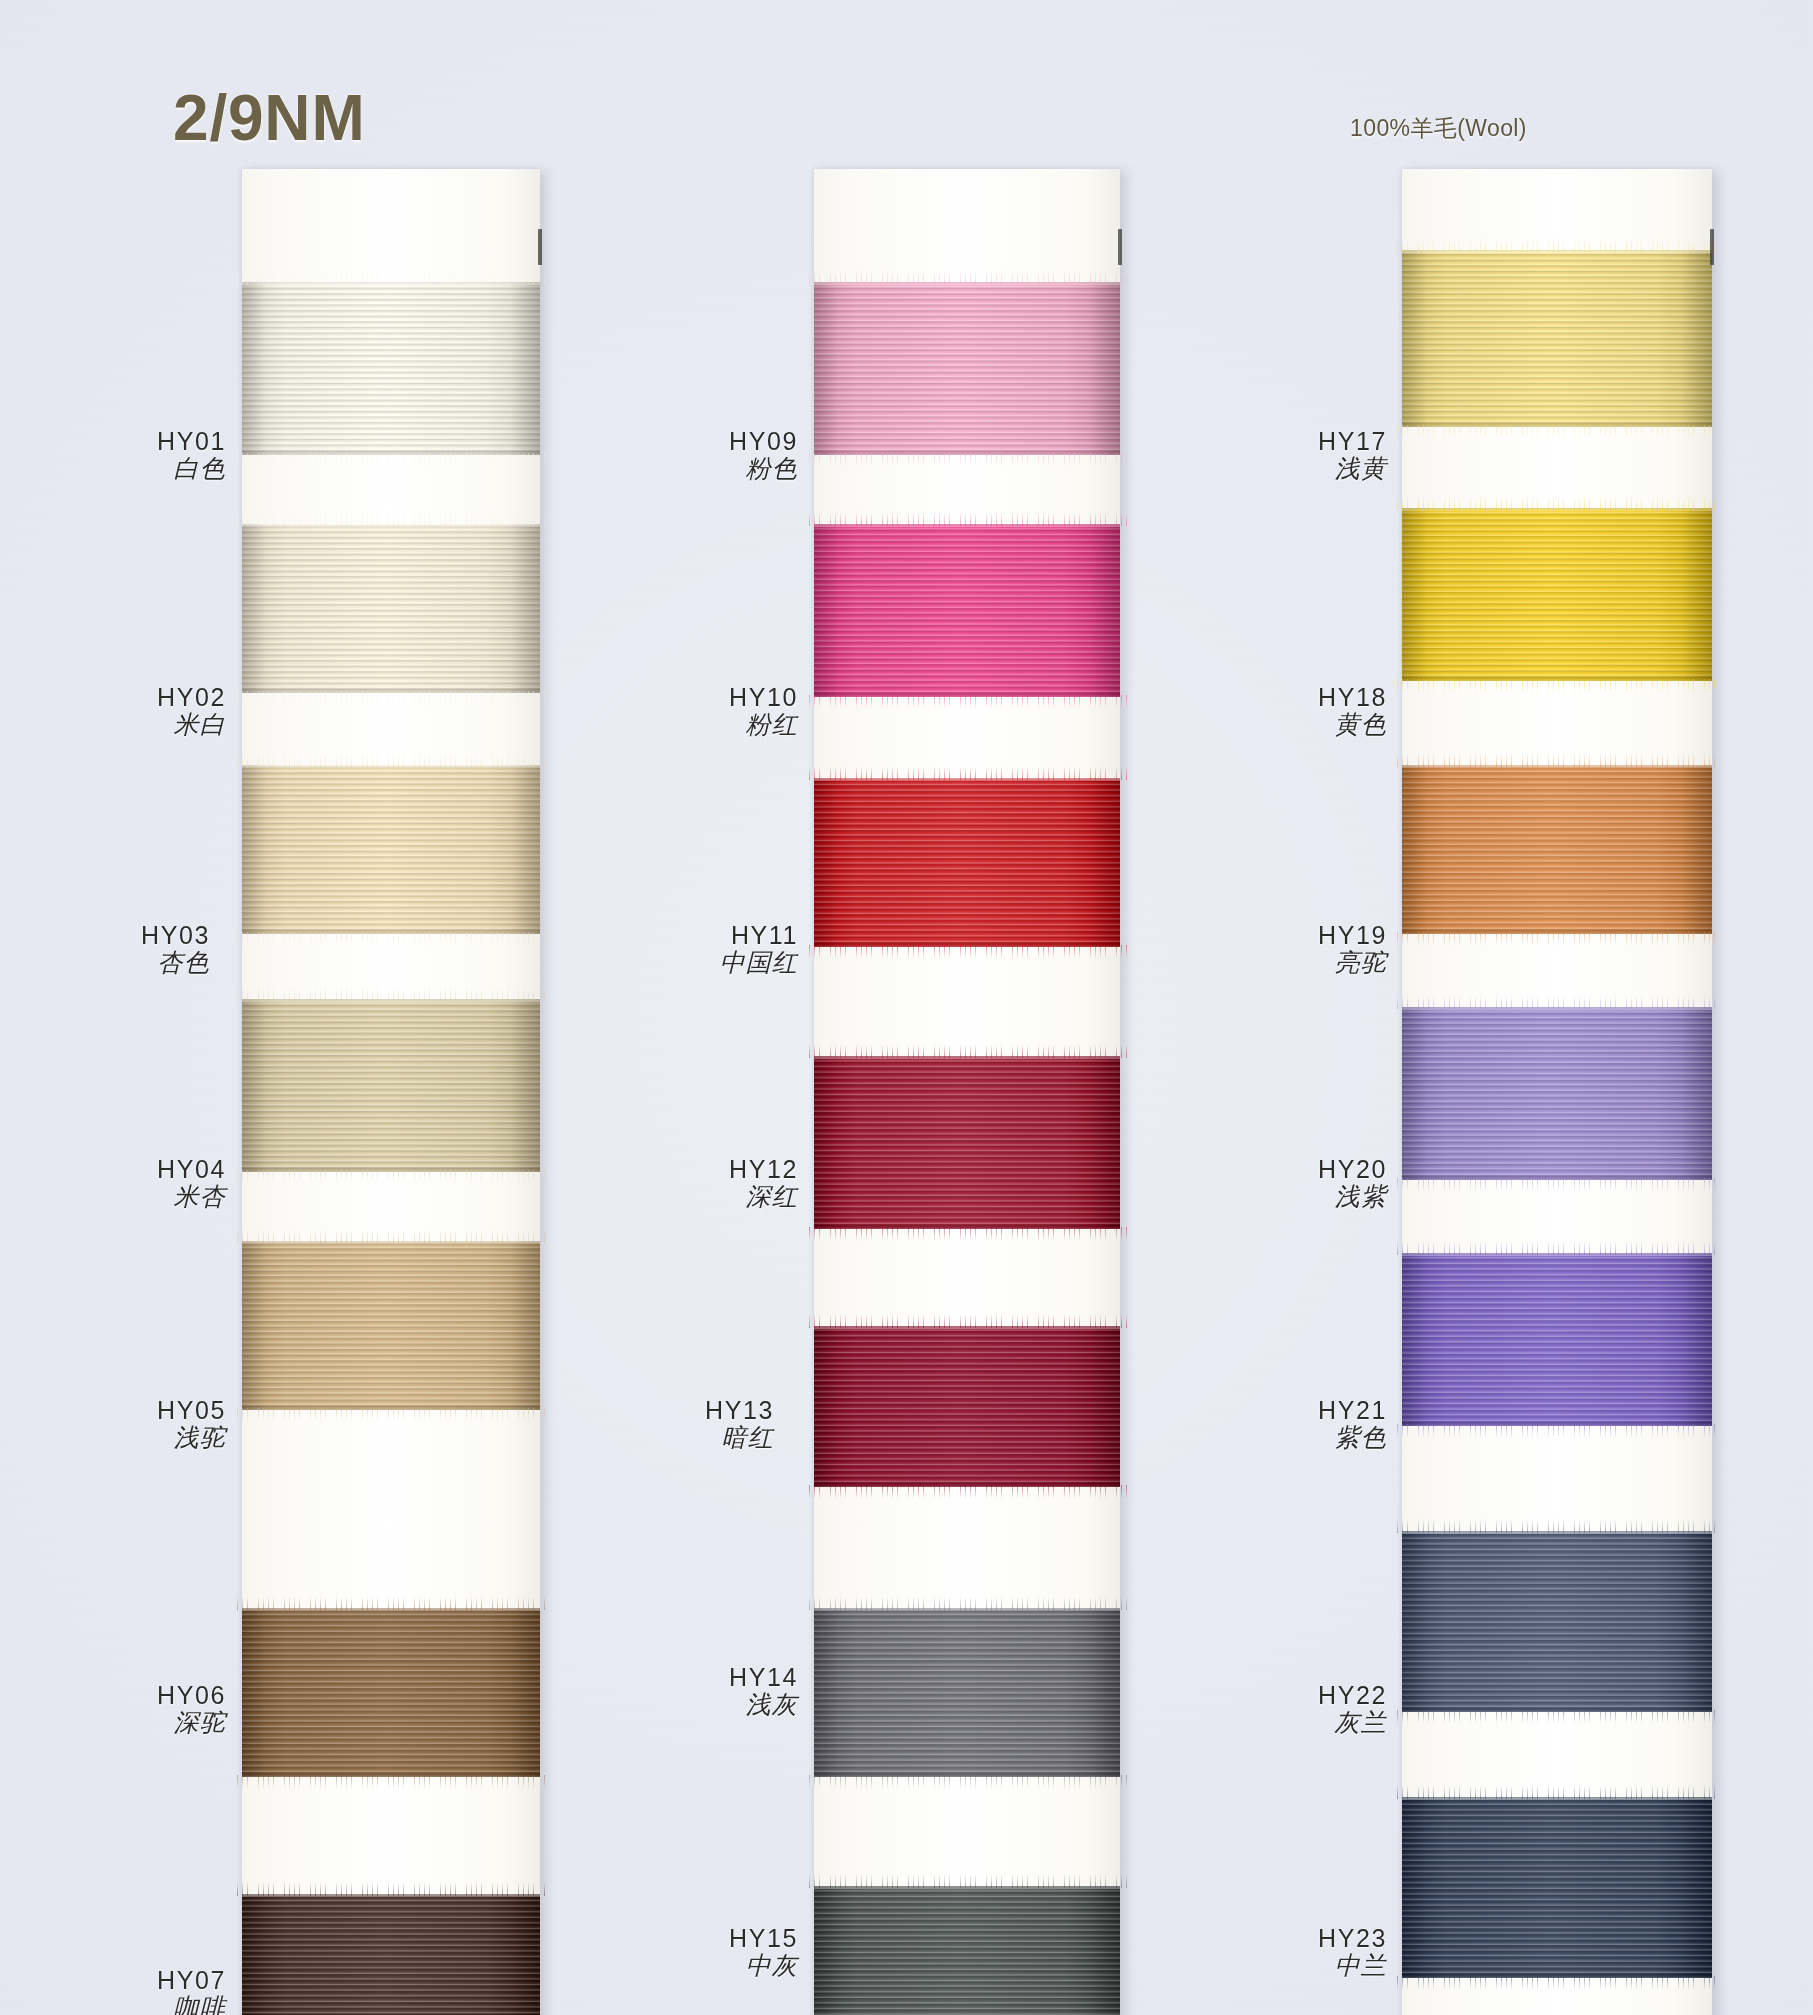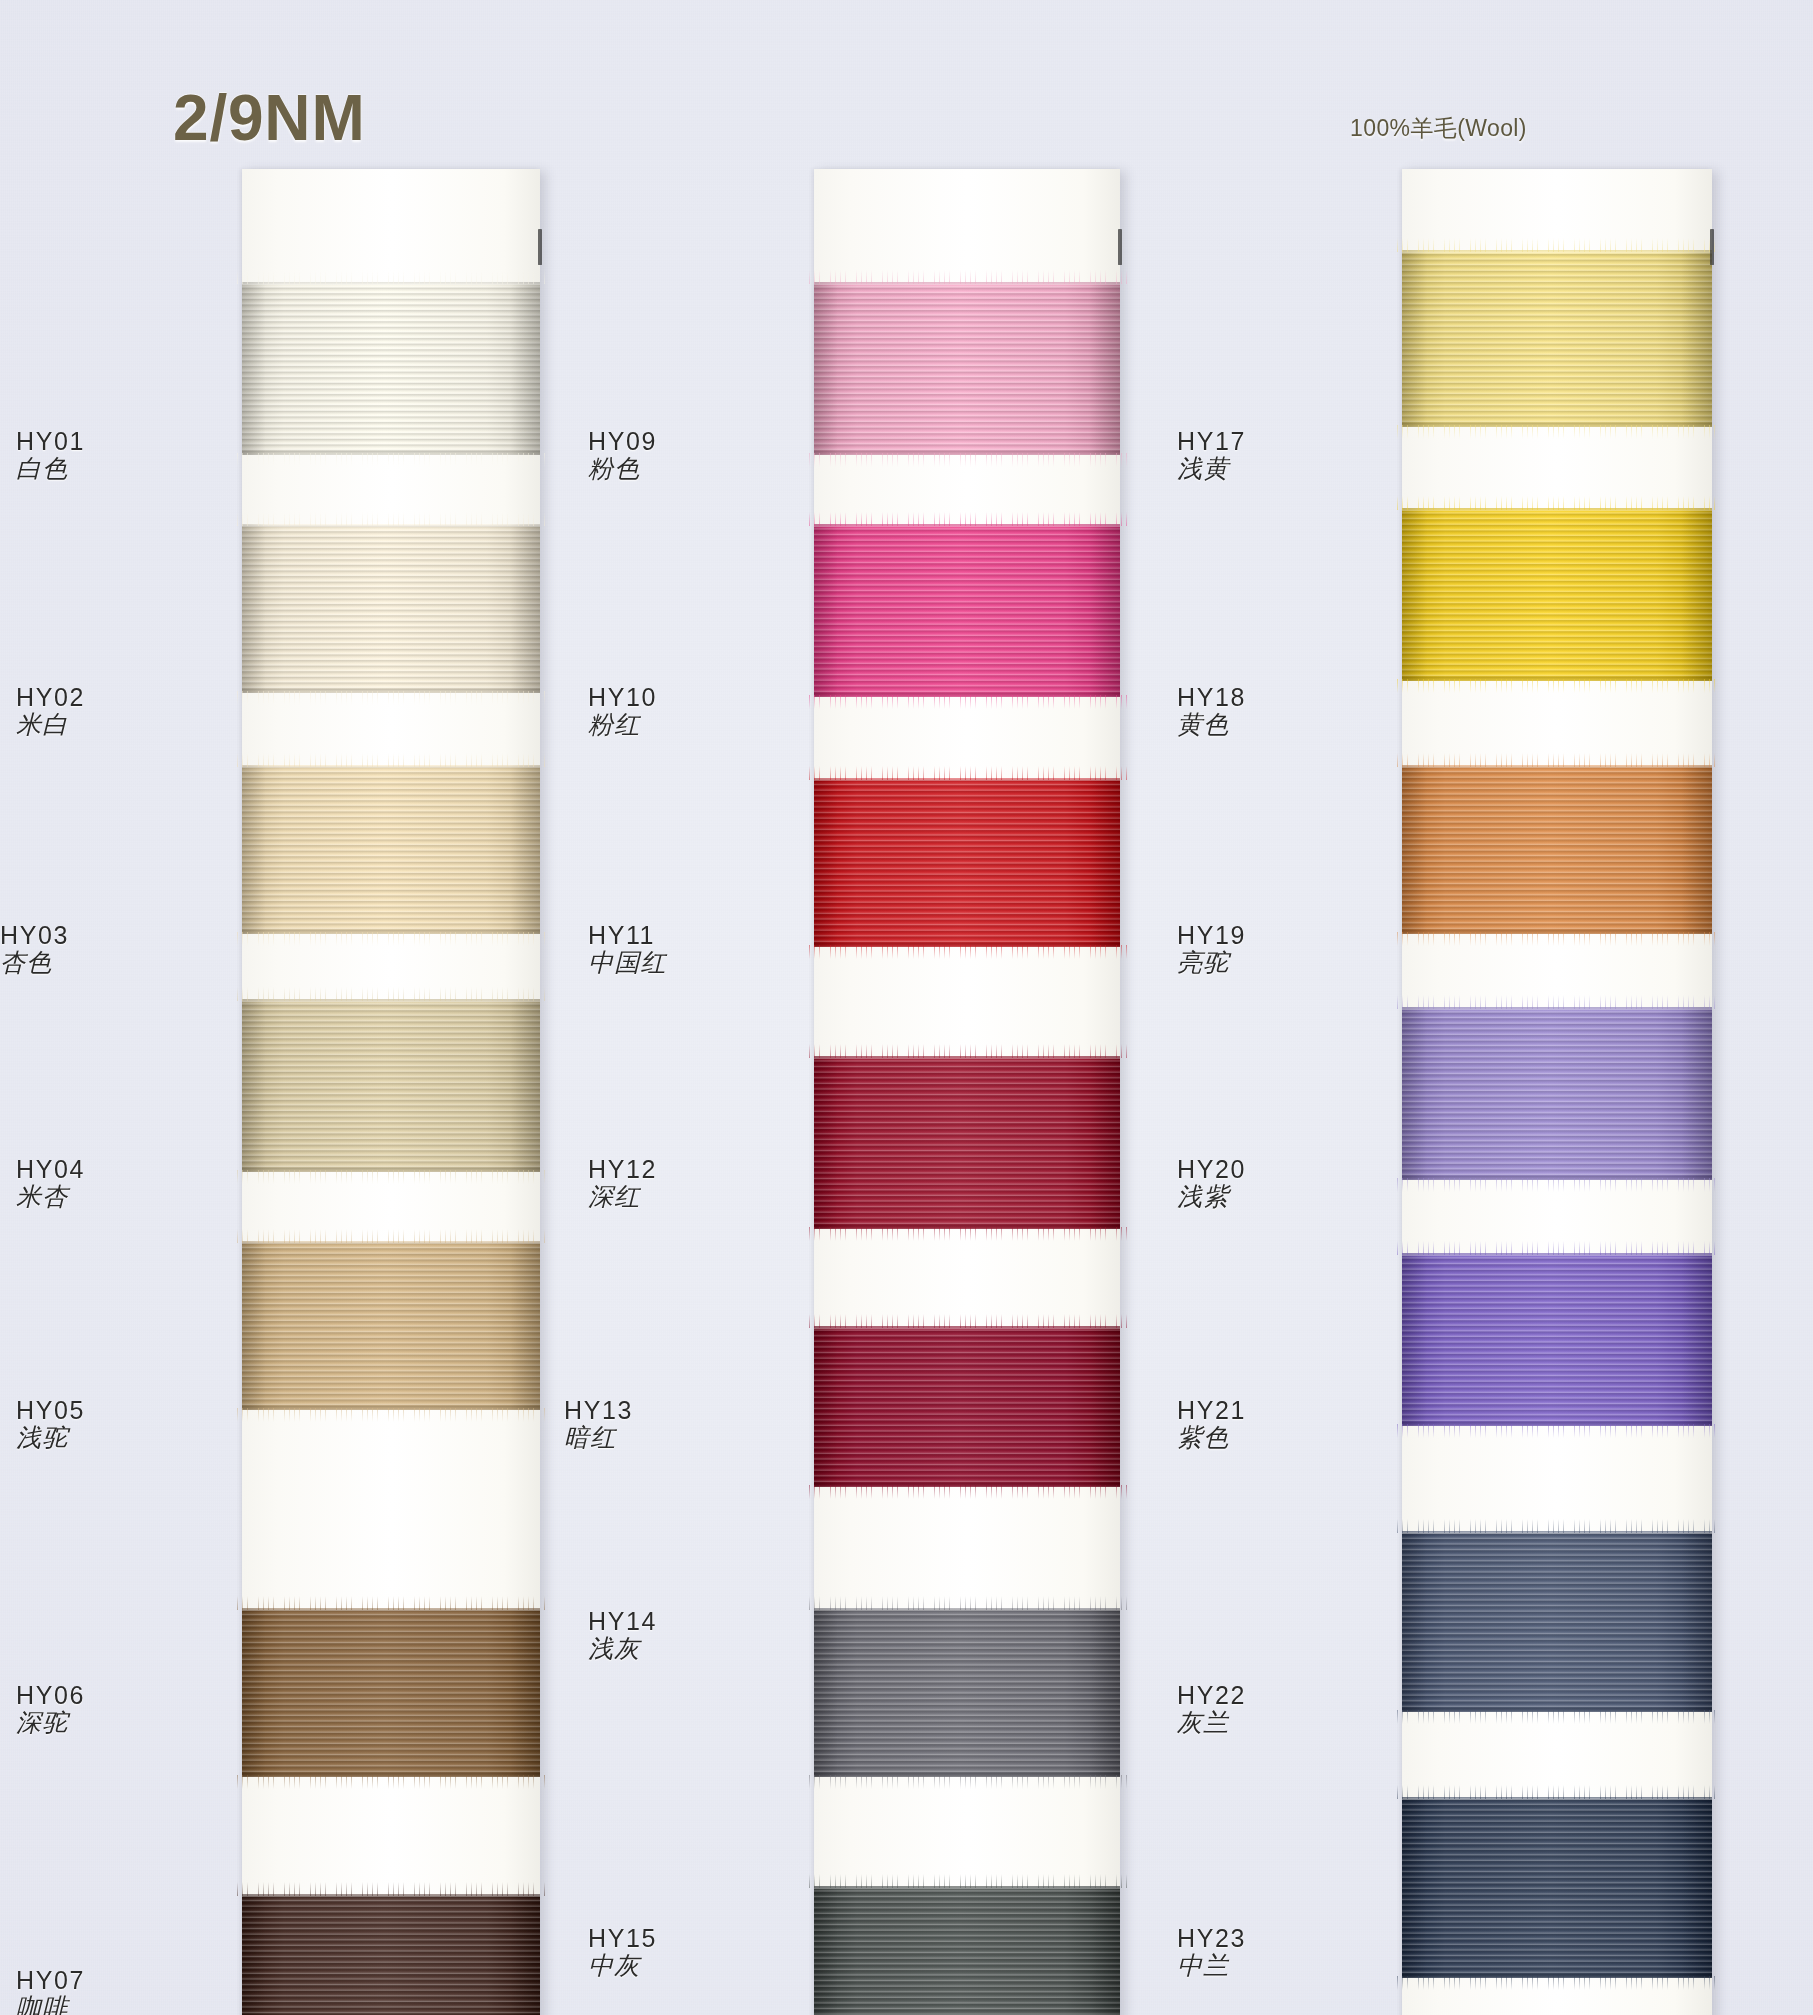--- a/index.html
+++ b/index.html
@@ -92,21 +92,21 @@
   }
   
   .fuzz{
     position:absolute;left:-4.8px;right:-7.3px;
     pointer-events:none;opacity:.55;
   }
 
   
   .label{
     position:absolute;
-    text-align:left;
+    text-align:right;
     white-space:nowrap;
     color:#2b2b2b;
     text-shadow:0 1.2px 1.6px rgba(255,255,255,.95),0 -0.4px 0.8px rgba(255,255,255,.8);
   }
   .label .code{
     display:block;font-size:25px;letter-spacing:1.6px;line-height:1.12;font-weight:400;
   }
   .label .cn{
     display:block;font-size:25px;letter-spacing:1.2px;line-height:1.15;font-weight:400;
     font-family:"DejaVu Sans","Liberation Sans",sans-serif;
@@ -230,21 +230,21 @@
         <span class="cn">中国红</span>
       </div>
       <div class="label" style="left: 588px; top: 1155px; width: 210px;">
         <span class="code">HY12</span>
         <span class="cn">深红</span>
       </div>
       <div class="label" style="left: 564px; top: 1396px; width: 210px;">
         <span class="code">HY13</span>
         <span class="cn">暗红</span>
       </div>
-      <div class="label" style="left: 588px; top: 1607px; width: 210px;">
+      <div class="label" style="left: 588px; top: 1663px; width: 210px;">
         <span class="code">HY14</span>
         <span class="cn">浅灰</span>
       </div>
       <div class="label" style="left: 588px; top: 1924px; width: 210px;">
         <span class="code">HY15</span>
         <span class="cn">中灰</span>
       </div>
       <div class="card" style="left: 814px; top: 169px; width: 306px; height: 2370px;">
         <div class="band" style="top: 113px; height: 173px; background: linear-gradient(90deg, rgb(214, 143, 171) 0%, rgb(240, 169, 197) 14%, rgb(250, 179, 207) 48%, rgb(240, 169, 197) 82%, rgb(210, 139, 167) 100%);">
           <div class="thread"></div>

